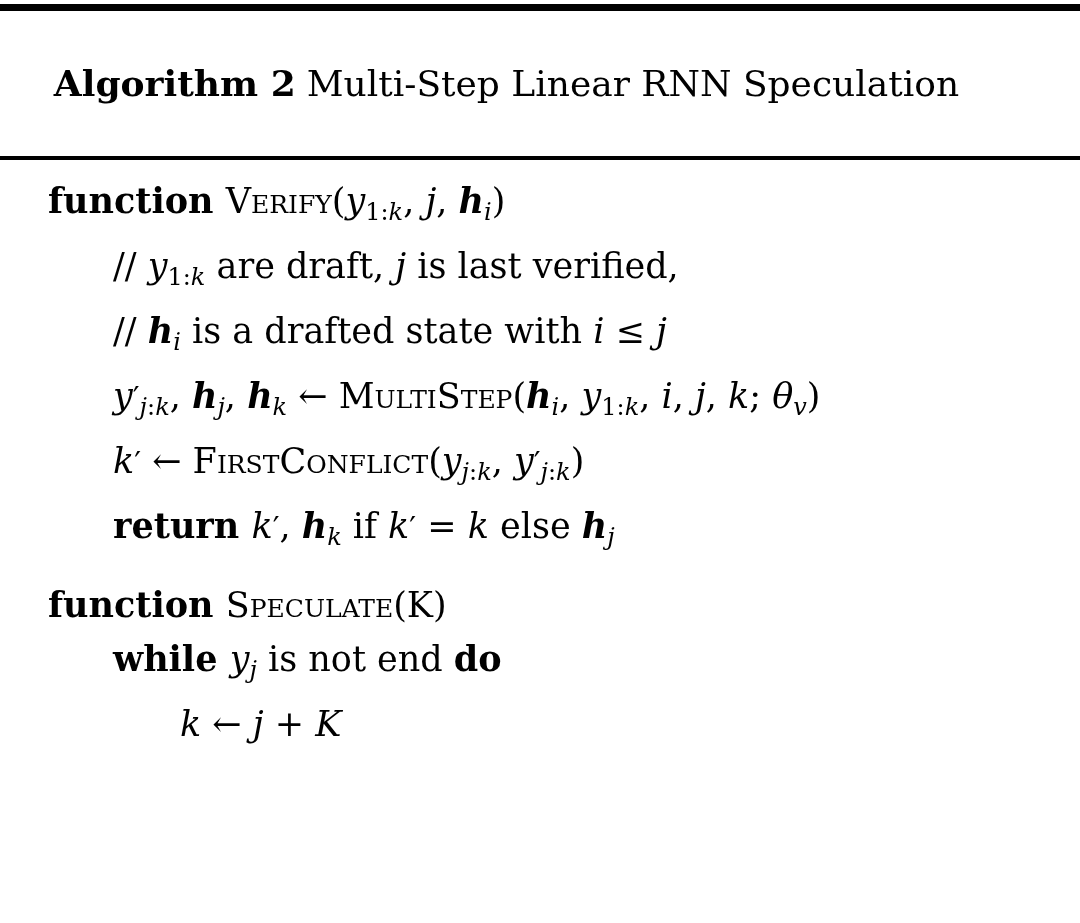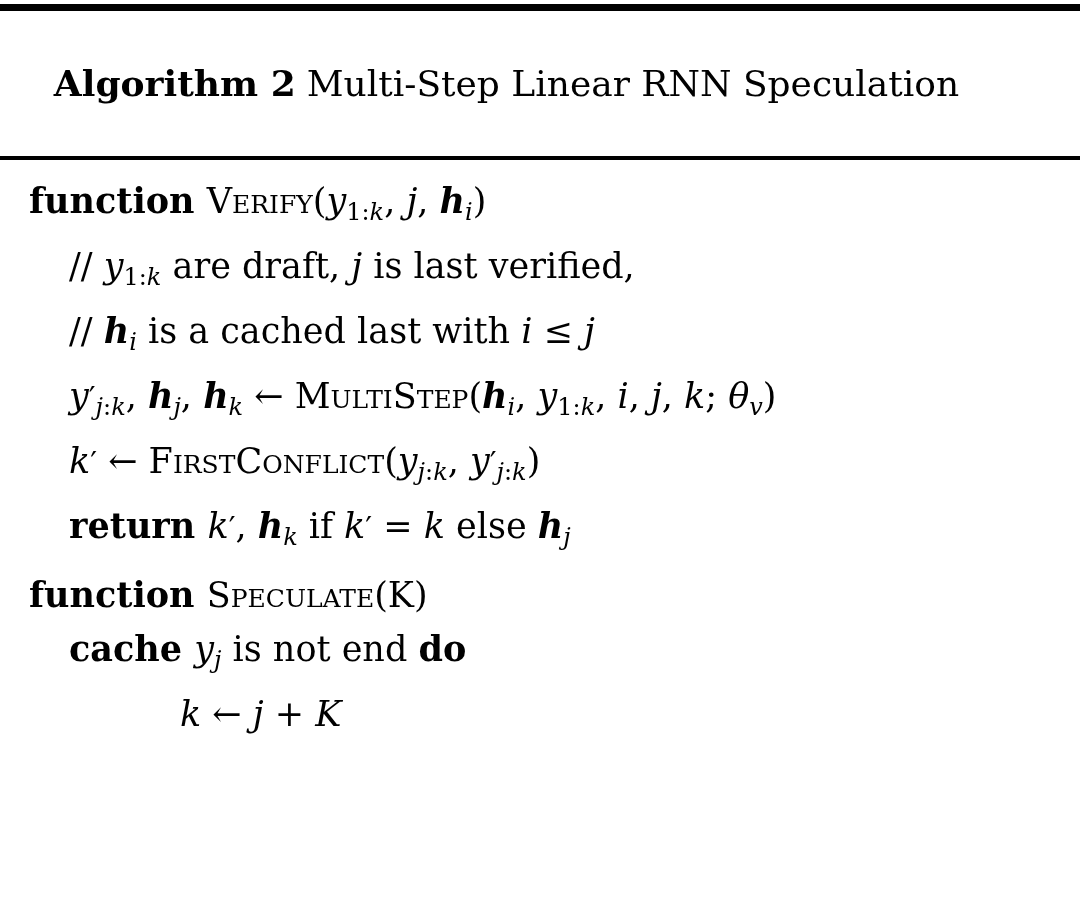--- a/index.html
+++ b/index.html
@@ -28,24 +28,24 @@
   .header-title { margin-left: 11px; }
 
   .algo-body {
     padding-top: 14px;
     font-size: 35px;
   }
   .algo-line {
     line-height: 54px;
     white-space: pre;
   }
-  .indent-0 { padding-left: 29px; }
-  .indent-1 { padding-left: 69px; }
+  .indent-0 { padding-left: 48px; }
+  .indent-1 { padding-left: 113px; }
   .indent-2 { padding-left: 180px; }
-  .sb-large  { margin-top: 4px; }
+  .sb-large  { margin-top: 14px; }
 
   .seg-kw  { font-weight: 700; }
   .seg-sc  { font-variant: small-caps; }
   .seg-rm  { }
   .seg-it  { font-style: italic; }
   .seg-bi  { font-style: italic; font-weight: 700; }
   .seg-sub  { font-style: italic; font-size: 24px; vertical-align: -7px; }
   .seg-subr { font-size: 24px; vertical-align: -7px; }
   .seg-pr  { font-size: 30px; }
 </style>
@@ -57,22 +57,22 @@
 
   <div class="algo-header">
     <span class="header-label">Algorithm 2</span><span class="header-title">Multi-Step Linear RNN Speculation</span>
   </div>
 
   <div class="rule rule-mid"></div>
 
   <div class="algo-body">
       <div class="algo-line indent-0"><span class="seg-kw">function </span><span class="seg-sc">Verify</span><span class="seg-rm">(</span><span class="seg-it">y</span><span class="seg-subr">1:</span><span class="seg-sub">k</span><span class="seg-rm">, </span><span class="seg-it">j</span><span class="seg-rm">, </span><span class="seg-bi">h</span><span class="seg-sub">i</span><span class="seg-rm">)</span></div>
       <div class="algo-line indent-1"><span class="seg-rm">// </span><span class="seg-it">y</span><span class="seg-subr">1:</span><span class="seg-sub">k</span><span class="seg-rm"> are draft, </span><span class="seg-it">j</span><span class="seg-rm"> is last verified,</span></div>
-      <div class="algo-line indent-1"><span class="seg-rm">// </span><span class="seg-bi">h</span><span class="seg-sub">i</span><span class="seg-rm"> is a cached last with </span><span class="seg-it">i</span><span class="seg-rm"> ≤ </span><span class="seg-it">j</span></div>
+      <div class="algo-line indent-1"><span class="seg-rm">// </span><span class="seg-bi">h</span><span class="seg-sub">i</span><span class="seg-rm"> is a drafted state with </span><span class="seg-it">i</span><span class="seg-rm"> ≤ </span><span class="seg-it">j</span></div>
       <div class="algo-line indent-1"><span class="seg-it">y</span><span class="seg-pr">′</span><span class="seg-sub">j</span><span class="seg-subr">:</span><span class="seg-sub">k</span><span class="seg-rm">, </span><span class="seg-bi">h</span><span class="seg-sub">j</span><span class="seg-rm">, </span><span class="seg-bi">h</span><span class="seg-sub">k</span><span class="seg-rm"> ← </span><span class="seg-sc">MultiStep</span><span class="seg-rm">(</span><span class="seg-bi">h</span><span class="seg-sub">i</span><span class="seg-rm">, </span><span class="seg-it">y</span><span class="seg-subr">1:</span><span class="seg-sub">k</span><span class="seg-rm">, </span><span class="seg-it">i</span><span class="seg-rm">, </span><span class="seg-it">j</span><span class="seg-rm">, </span><span class="seg-it">k</span><span class="seg-rm">; </span><span class="seg-it">θ</span><span class="seg-sub">v</span><span class="seg-rm">)</span></div>
       <div class="algo-line indent-1"><span class="seg-it">k</span><span class="seg-pr">′</span><span class="seg-rm"> ← </span><span class="seg-sc">FirstConflict</span><span class="seg-rm">(</span><span class="seg-it">y</span><span class="seg-sub">j</span><span class="seg-subr">:</span><span class="seg-sub">k</span><span class="seg-rm">, </span><span class="seg-it">y</span><span class="seg-pr">′</span><span class="seg-sub">j</span><span class="seg-subr">:</span><span class="seg-sub">k</span><span class="seg-rm">)</span></div>
       <div class="algo-line indent-1"><span class="seg-kw">return </span><span class="seg-it">k</span><span class="seg-pr">′</span><span class="seg-rm">, </span><span class="seg-bi">h</span><span class="seg-sub">k</span><span class="seg-rm"> if </span><span class="seg-it">k</span><span class="seg-pr">′</span><span class="seg-rm"> = </span><span class="seg-it">k</span><span class="seg-rm"> else </span><span class="seg-bi">h</span><span class="seg-sub">j</span></div>
       <div class="algo-line indent-0 sb-large"><span class="seg-kw">function </span><span class="seg-sc">Speculate</span><span class="seg-rm">(K)</span></div>
-      <div class="algo-line indent-1"><span class="seg-kw">cache </span><span class="seg-it">y</span><span class="seg-sub">j</span><span class="seg-rm"> is not end </span><span class="seg-kw">do</span></div>
+      <div class="algo-line indent-1"><span class="seg-kw">while </span><span class="seg-it">y</span><span class="seg-sub">j</span><span class="seg-rm"> is not end </span><span class="seg-kw">do</span></div>
       <div class="algo-line indent-2"><span class="seg-it">k</span><span class="seg-rm"> ← </span><span class="seg-it">j</span><span class="seg-rm"> + </span><span class="seg-it">K</span></div>
     </div>
 
 </div>
 
 </body></html>

